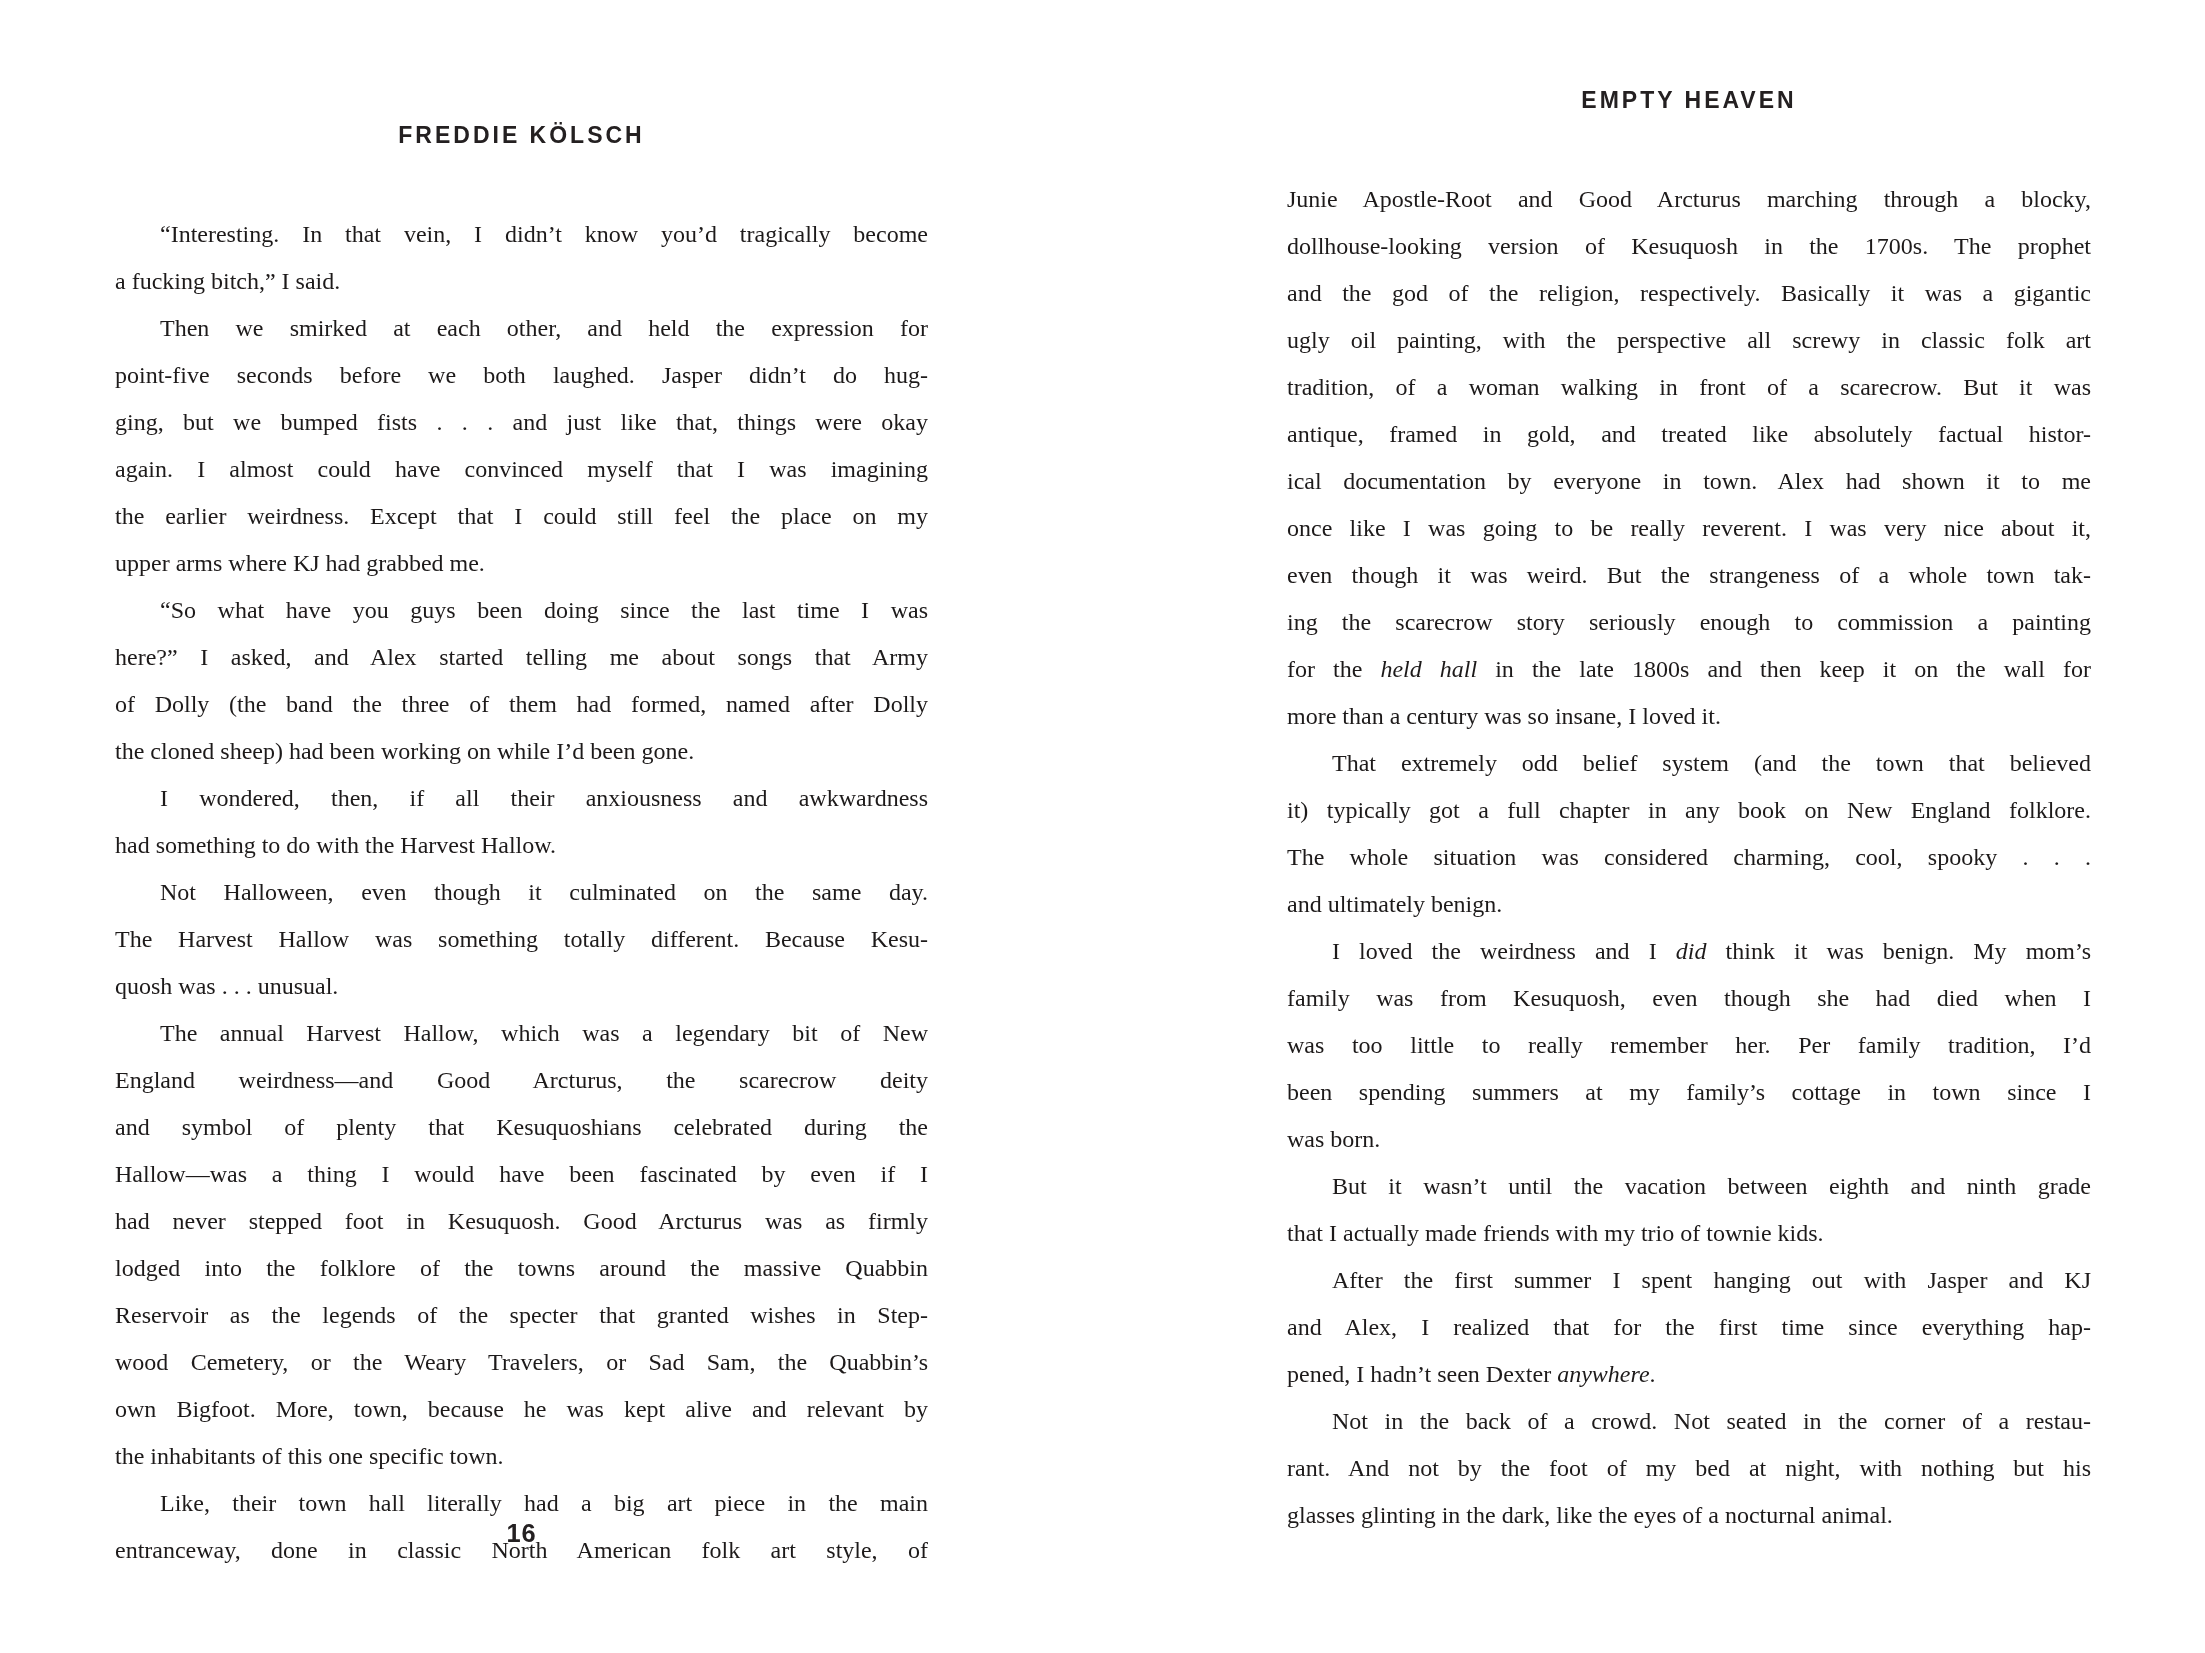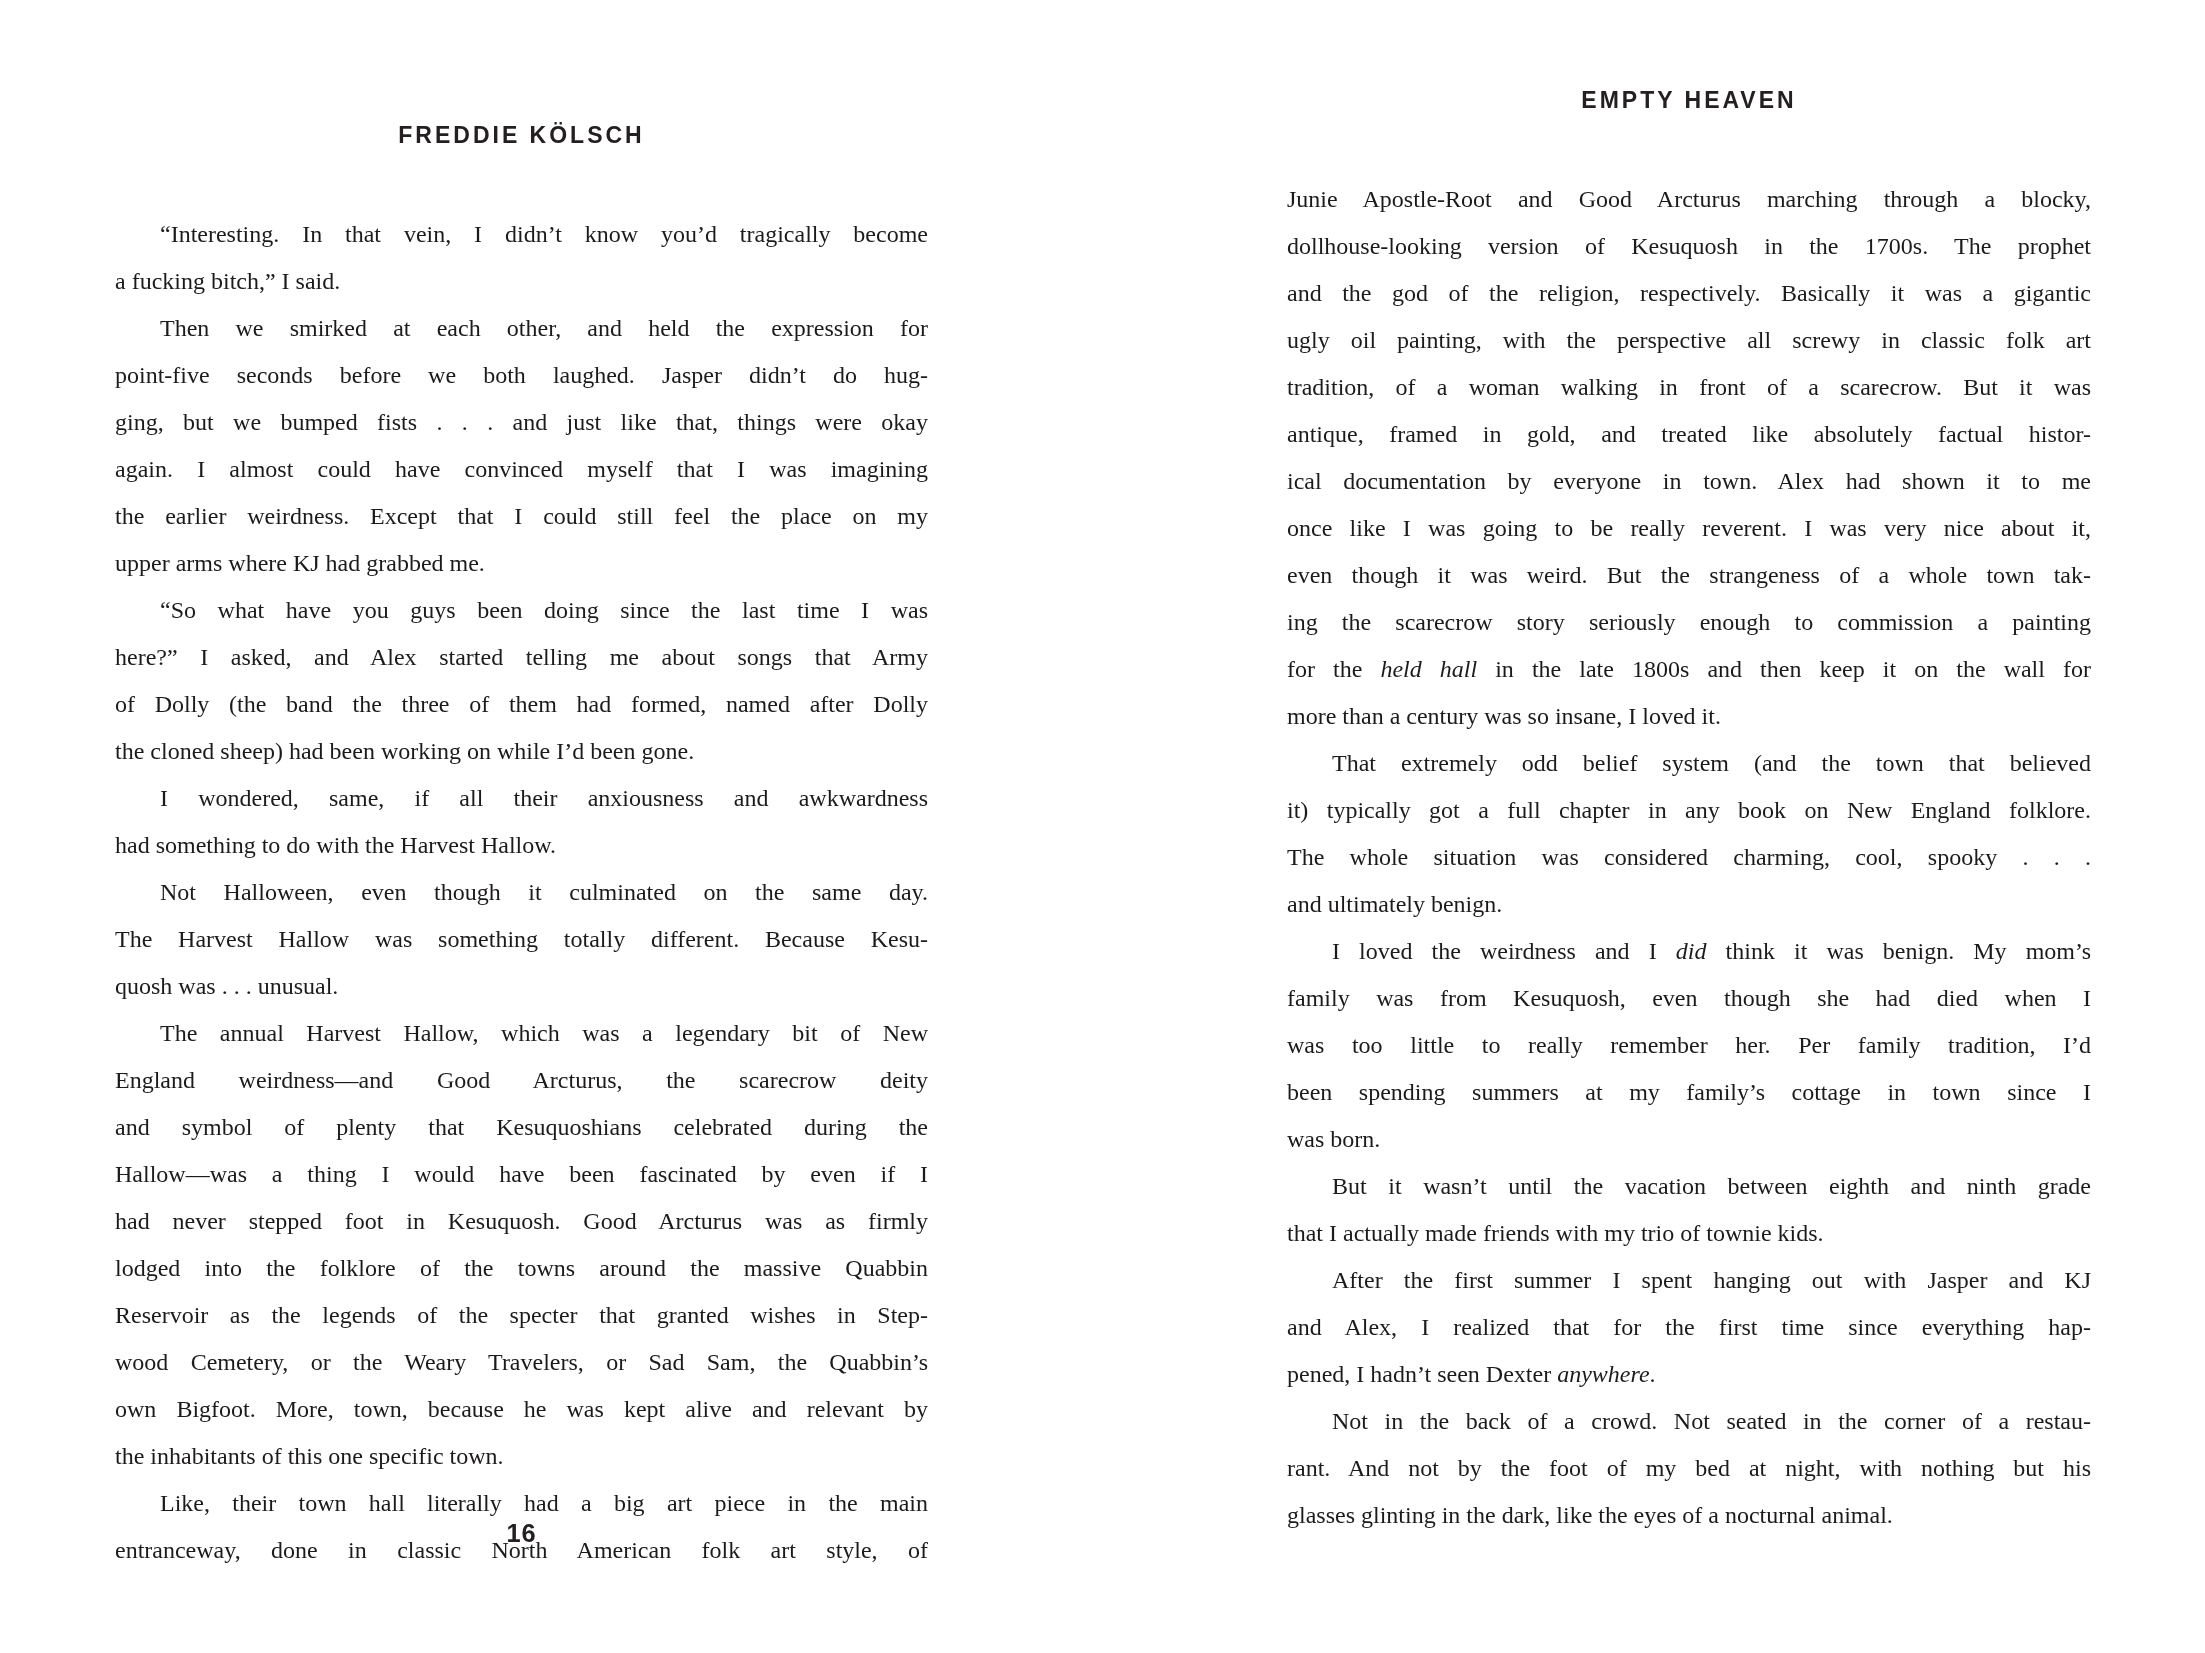--- a/index.html
+++ b/index.html
@@ -71,21 +71,21 @@
         <div class="line indent"><span>Then we smirked at each other, and held the expression for</span></div>
         <div class="line"><span>point-five seconds before we both laughed. Jasper didn’t do hug-</span></div>
         <div class="line"><span>ging, but we bumped fists . . . and just like that, things were okay</span></div>
         <div class="line"><span>again. I almost could have convinced myself that I was imagining</span></div>
         <div class="line"><span>the earlier weirdness. Except that I could still feel the place on my</span></div>
         <div class="line para-end"><span>upper arms where KJ had grabbed me.</span></div>
         <div class="line indent"><span>“So what have you guys been doing since the last time I was</span></div>
         <div class="line"><span>here?” I asked, and Alex started telling me about songs that Army</span></div>
         <div class="line"><span>of Dolly (the band the three of them had formed, named after Dolly</span></div>
         <div class="line para-end"><span>the cloned sheep) had been working on while I’d been gone.</span></div>
-        <div class="line indent"><span>I wondered, same, if all their anxiousness and awkwardness</span></div>
+        <div class="line indent"><span>I wondered, then, if all their anxiousness and awkwardness</span></div>
         <div class="line para-end"><span>had something to do with the Harvest Hallow.</span></div>
         <div class="line indent"><span>Not Halloween, even though it culminated on the same day.</span></div>
         <div class="line"><span>The Harvest Hallow was something totally different. Because Kesu-</span></div>
         <div class="line para-end"><span>quosh was . . . unusual.</span></div>
         <div class="line indent"><span>The annual Harvest Hallow, which was a legendary bit of New</span></div>
         <div class="line"><span>England weirdness—and Good Arcturus, the scarecrow deity</span></div>
         <div class="line"><span>and symbol of plenty that Kesuquoshians celebrated during the</span></div>
         <div class="line"><span>Hallow—was a thing I would have been fascinated by even if I</span></div>
         <div class="line"><span>had never stepped foot in Kesuquosh. Good Arcturus was as firmly</span></div>
         <div class="line"><span>lodged into the folklore of the towns around the massive Quabbin</span></div>

